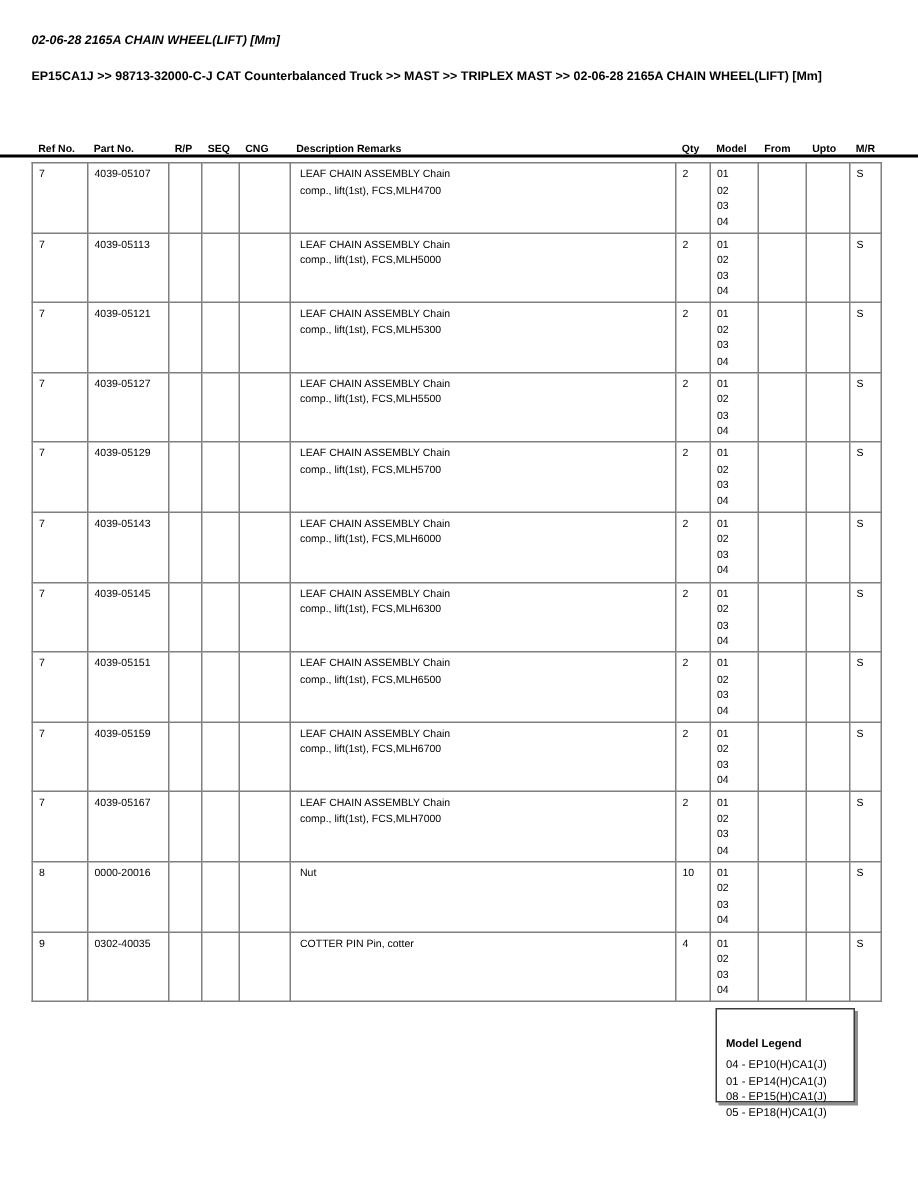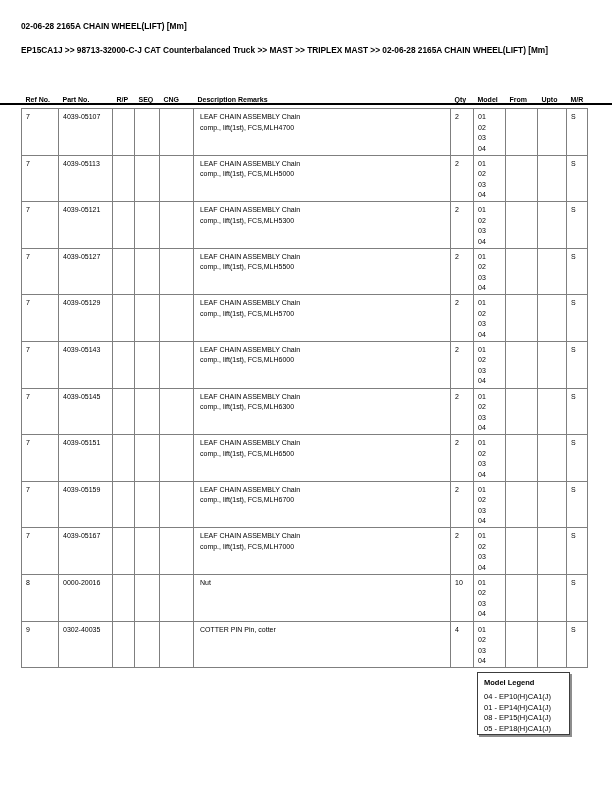--- a/index.html
+++ b/index.html
@@ -8,20 +8,21 @@
     background: #ffffff;
     font-family: "Liberation Sans", sans-serif;
     color: #000000;
     position: relative;
     overflow: hidden;
   }
   .page-title {
     position: absolute; left: 21px; top: 22px;
     font-size: 8.3px; font-weight: bold; line-height: 9px;
     white-space: nowrap;
+    font-style: italic;
   }
   .breadcrumb {
     position: absolute; left: 21px; top: 46px;
     font-size: 8.3px; font-weight: bold; line-height: 9px;
     white-space: nowrap;
   }
   .header-rule {
     position: absolute; left: 0; top: 103px;
     width: 612px; height: 2px; background: #000000;
   }
@@ -52,21 +53,21 @@
     overflow: hidden;
   }
   table.parts tbody td.desc { padding-left: 6px; }
   .model-legend {
     position: absolute; left: 477px; top: 672px;
     width: 93px; height: 63px;
     box-sizing: border-box;
     background: #ffffff;
     border: 1px solid #3c3c3c;
     box-shadow: 2px 2px 0 #8d8d8d;
-    padding: 5px 0 0 6px;
+    padding: 18px 0 0 6px;
   }
   .model-legend .legend-title {
     font-size: 7.5px; font-weight: bold; line-height: 9px;
     margin-bottom: 5px;
   }
   .model-legend .legend-entry {
     font-size: 7.5px; line-height: 10.6px;
     white-space: nowrap;
   }
 </style>

